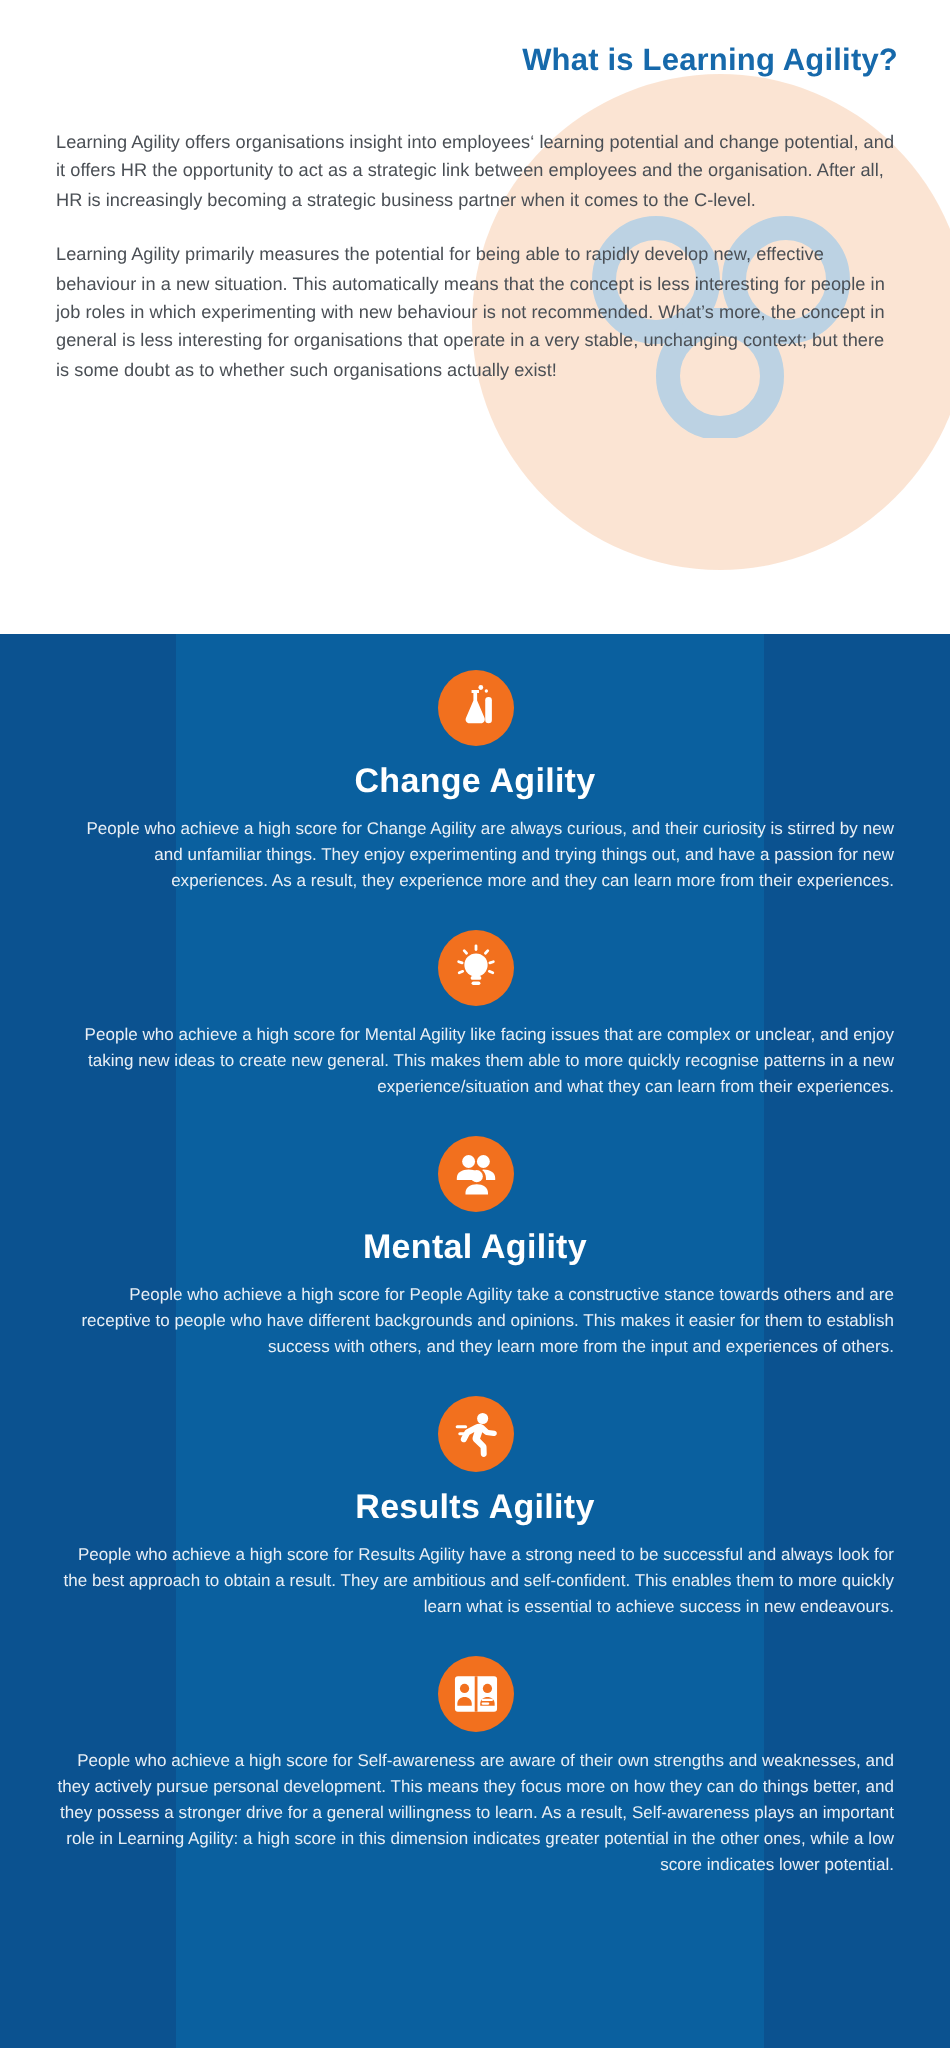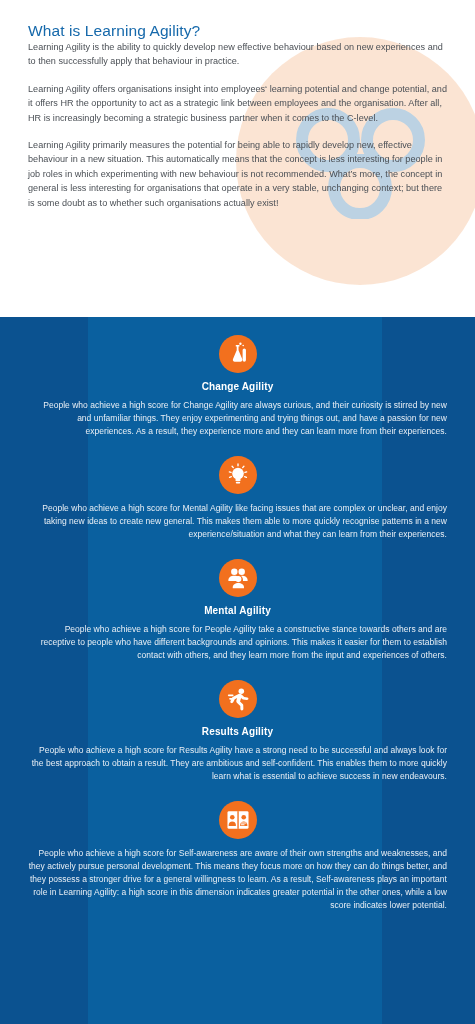--- a/index.html
+++ b/index.html
@@ -55,23 +55,24 @@
 
   .intro-content {
     position: relative;
     z-index: 2;
     padding: 22px 26px 0 28px;
   }
 
   .intro-title {
     color: #1669ab;
     font-size: 15.5px;
-    font-weight: normal;
+    font-weight: bold;
     letter-spacing: 0.1px;
-    margin-bottom: 0;
+    margin-bottom: 24px;
+    text-align: right;
   }
 
   .intro-para {
     color: #4a4f55;
     font-size: 9.1px;
     line-height: 14.4px;
     margin-bottom: 13px;
     letter-spacing: 0.02px;
   }
 
@@ -115,21 +116,21 @@
     margin: 0 auto 8px auto;
     display: flex;
     align-items: center;
     justify-content: center;
   }
 
   .icon-badge svg { display: block; }
 
   .agility-title {
     color: #ffffff;
-    font-size: 10px;
+    font-size: 17px;
     font-weight: bold;
     letter-spacing: 0.15px;
     margin-bottom: 7px;
   }
 
   .agility-desc {
     color: #e9eff5;
     font-size: 8.5px;
     line-height: 13px;
     letter-spacing: 0.02px;
@@ -152,21 +153,20 @@
           <circle cx="40" cy="36" r="26"></circle>
           <circle cx="105" cy="36" r="26"></circle>
           <circle cx="72" cy="84" r="26"></circle>
         </g>
         <rect x="62" y="50" width="20" height="14" rx="3" fill="#b9d2e4"></rect>
       </svg>
     </div>
 
     <div class="intro-content">
       <h1 class="intro-title">What is Learning Agility?</h1>
-      <p class="intro-para">Learning Agility is the ability to quickly develop new effective behaviour based on new experiences and to then successfully apply that behaviour in practice.</p>
       <p class="intro-para">Learning Agility offers organisations insight into employees‘ learning potential and change potential, and it offers HR the opportunity to act as a strategic link between employees and the organisation. After all, HR is increasingly becoming a strategic business partner when it comes to the C-level.</p>
       <p class="intro-para">Learning Agility primarily measures the potential for being able to rapidly develop new, effective behaviour in a new situation. This automatically means that the concept is less interesting for people in job roles in which experimenting with new behaviour is not recommended. What’s more, the concept in general is less interesting for organisations that operate in a very stable, unchanging context; but there is some doubt as to whether such organisations actually exist!</p>
     </div>
   </section>
 
   <section class="agility-section">
 
     <div class="band band-a"></div>
     <div class="band band-b"></div>
     <div class="band band-c"></div>
@@ -218,21 +218,21 @@
               <circle cx="9.0" cy="6.2" r="3.5"></circle>
               <circle cx="17.0" cy="6.2" r="3.5"></circle>
               <path d="M2.6 15.2c0-3.0 2.9-4.6 6.4-4.6s6.4 1.6 6.4 4.6v1.1H2.6z"></path>
               <path d="M17.0 10.6c3.5 0 6.4 1.6 6.4 4.6v1.1h-5.0v-1.1c0-1.9-0.8-3.4-2.1-4.4 0.2 0 0.5-0.2 0.7-0.2z"></path>
               <circle cx="13.4" cy="14.2" r="3.3"></circle>
               <path d="M7.3 23.2c0-3.0 2.7-4.7 6.1-4.7s6.1 1.7 6.1 4.7v0.9H7.3z"></path>
             </g>
           </svg>
         </div>
         <div class="agility-title">Mental Agility</div>
-        <div class="agility-desc">People who achieve a high score for People Agility take a constructive stance towards others and are receptive to people who have different backgrounds and opinions. This makes it easier for them to establish contact with others, and they learn more from the input and experiences of others.</div>
+        <div class="agility-desc">People who achieve a high score for People Agility take a constructive stance towards others and are receptive to people who have different backgrounds and opinions. This makes it easier for them to establish success with others, and they learn more from the input and experiences of others.</div>
       </div>
 
       <div class="agility-item">
         <div class="icon-badge">
           <svg viewBox="0 0 26 26" width="24" height="24" aria-hidden="true">
             <g fill="#ffffff">
               <circle cx="16.6" cy="4.6" r="3.0"></circle>
               <path d="M12.6 8.0c1.6-0.9 3.4-0.7 4.6 0.4l2.6 2.4 3.3 0.5c0.9 0.1 1.4 1.0 1.1 1.8-0.2 0.7-1.0 1.1-1.8 1.0l-3.9-0.6c-0.4-0.1-0.8-0.3-1.1-0.6l-1.0-0.9-1.2 3.6 2.9 2.9c0.4 0.4 0.6 0.9 0.6 1.4l0.1 4.0c0 0.9-0.7 1.6-1.6 1.6-0.9 0-1.6-0.7-1.6-1.6l-0.1-3.3-3.7-3.6c-0.6-0.6-0.8-1.5-0.6-2.3l0.9-2.8-2.6 1.5-1.7 3.2c-0.4 0.8-1.4 1.1-2.2 0.7-0.8-0.4-1.1-1.4-0.7-2.2l1.9-3.6c0.2-0.4 0.5-0.7 0.9-0.9z"></path>
               <rect x="2.0" y="8.2" width="6.2" height="1.7" rx="0.85"></rect>
               <rect x="3.4" y="12.0" width="4.4" height="1.7" rx="0.85"></rect>

